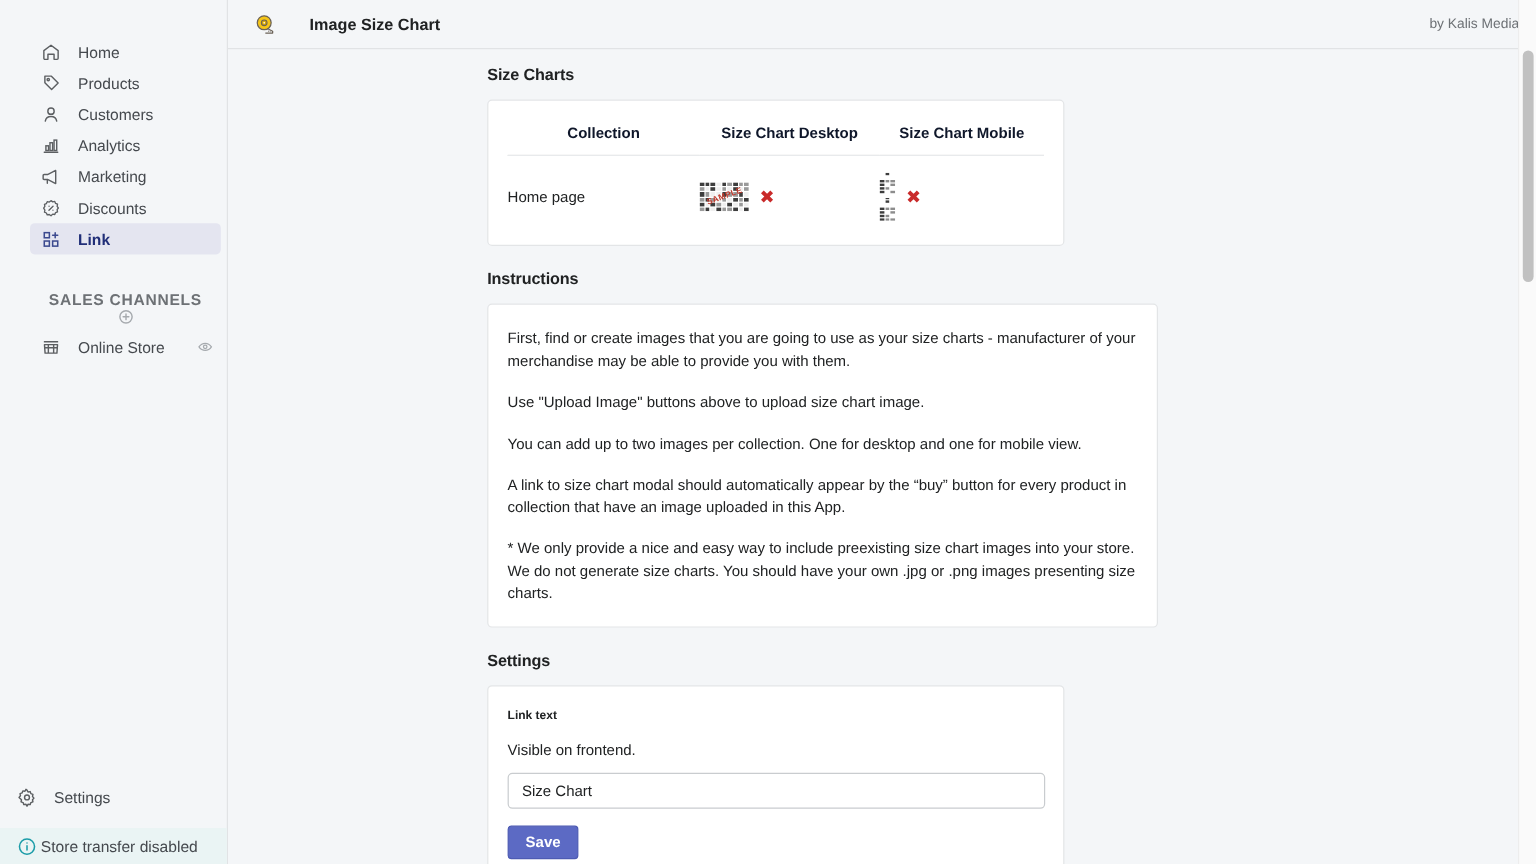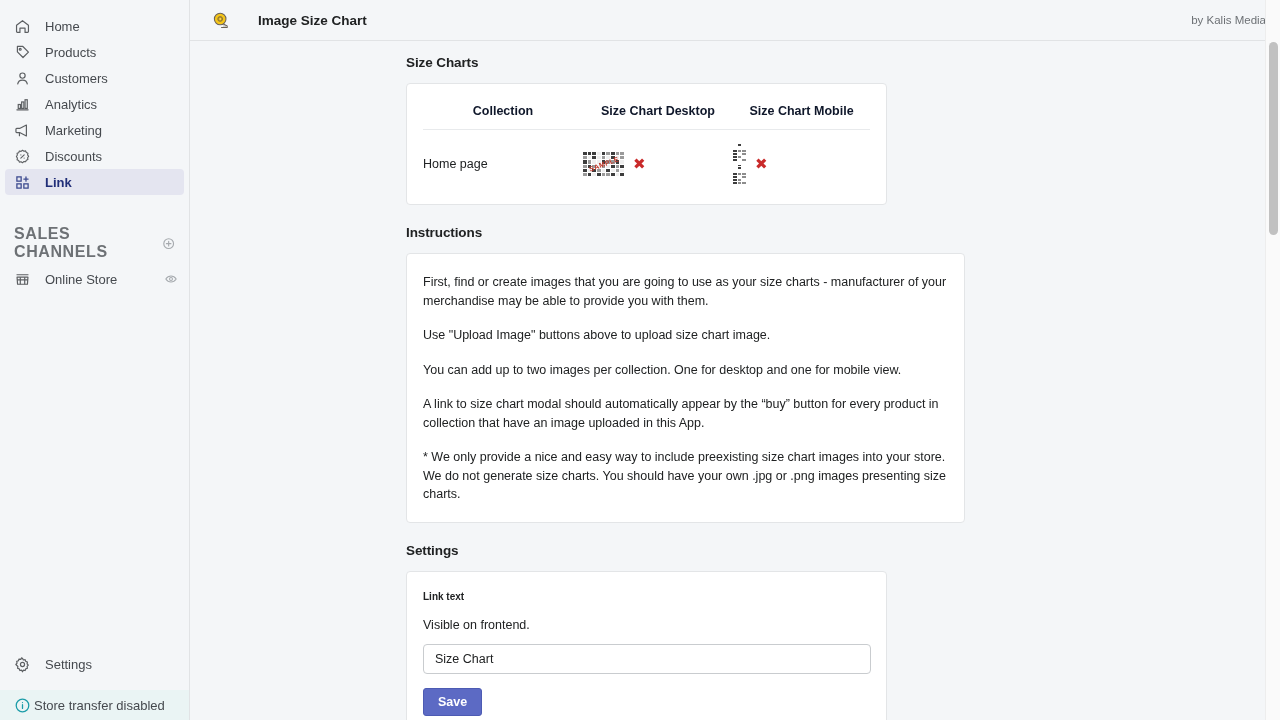--- a/index.html
+++ b/index.html
@@ -21,21 +21,21 @@
   #sidebar {
     width: 190px;
     height: 720px;
     background: #f4f6f8;
     border-right: 1px solid #e1e3e5;
     display: flex;
     flex-direction: column;
     flex: 0 0 190px;
     position: relative;
   }
-  .nav-top { padding-top: 13px; }
+  .nav-top { padding-top: 30px; margin-left: 20px; }
   .nav-item {
     display: flex;
     align-items: center;
     height: 26px;
     margin: 0 5px 0 5px;
     padding: 0 6px 0 9px;
     border-radius: 4px;
     color: #45494e;
     font-size: 13px;
     cursor: pointer;
@@ -49,23 +49,24 @@
   .nav-item.active svg { stroke: #3c4a8f; }
   .nav-icon { width: 17px; height: 17px; display: block; flex: 0 0 17px; }
   .nav-icon svg { display: block; width: 17px; height: 17px; }
 
   .section-head {
     display: flex;
     align-items: center;
     justify-content: space-between;
     margin: 30px 14px 5px 14px;
     color: #6d7175;
-    font-size: 16px;
+    font-size: 13px;
     font-weight: bold;
     letter-spacing: 0.6px;
+    flex-direction: column;
   }
   .trail-icon { width: 14px; height: 14px; opacity: .75; }
 
   .nav-spacer { flex: 1 1 auto; }
 
   .nav-bottom { padding-bottom: 0; }
   .store-transfer {
     display: flex;
     align-items: center;
     height: 30px;

